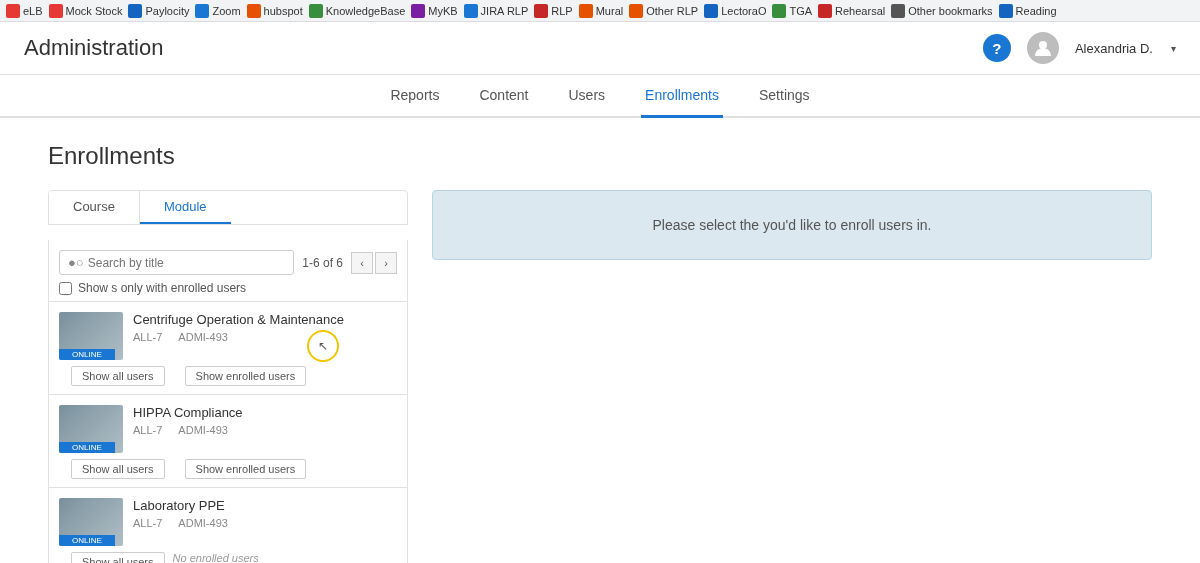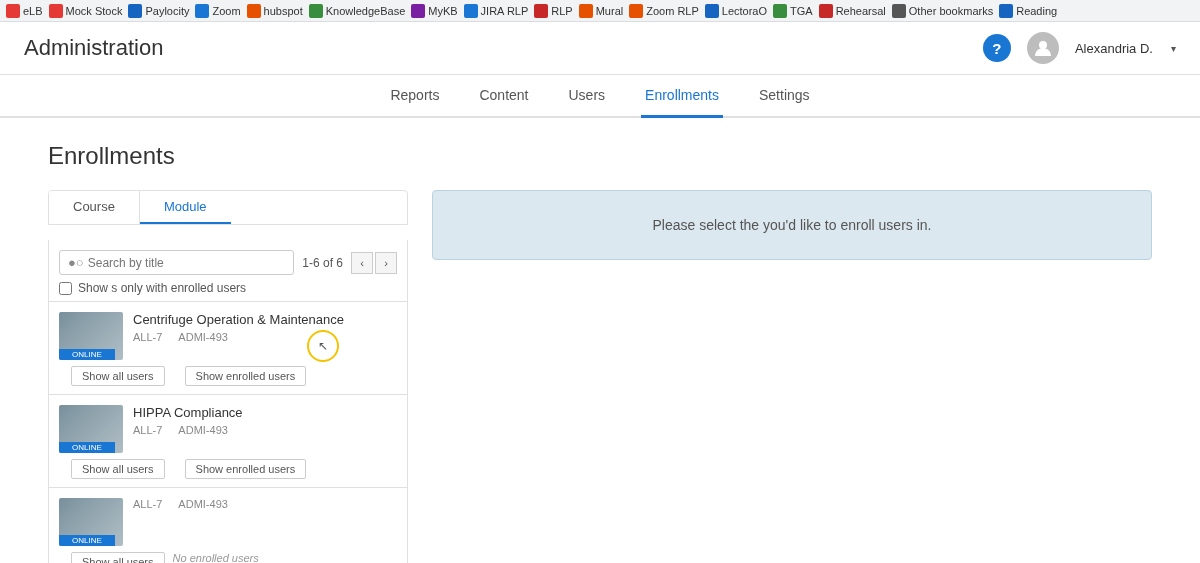--- a/index.html
+++ b/index.html
@@ -353,21 +353,21 @@
     <div class="bookmark-item">
       <span class="bookmark-icon bk-rlp"></span>
       <span>RLP</span>
     </div>
     <div class="bookmark-item">
       <span class="bookmark-icon bk-mural"></span>
       <span>Mural</span>
     </div>
     <div class="bookmark-item">
       <span class="bookmark-icon bk-mock"></span>
-      <span>Zoom RLP</span>
+      <span>Other RLP</span>
     </div>
     <div class="bookmark-item">
       <span class="bookmark-icon bk-lectora"></span>
       <span>LectoraO</span>
     </div>
     <div class="bookmark-item">
       <span class="bookmark-icon bk-tga"></span>
       <span>TGA</span>
     </div>
     <div class="bookmark-item">
@@ -482,20 +482,21 @@
               <button class="action-btn">Show enrolled users</button>
             </div>
           </div>
           <div class="course-item">
             <div class="course-top-row">
               <div class="course-thumb">
                 <div class="course-thumb-inner"></div>
                 <div class="thumb-label">ONLINE</div>
               </div>
               <div class="course-info">
+                <div class="course-name">Laboratory PPE</div>
                 <div class="course-meta">
                   <span>ALL-7</span>
                   <span>ADMI-493</span>
                 </div>
               </div>
             </div>
             <div class="course-actions">
               <button class="action-btn">Show all users</button>
               <span class="no-enrolled">No enrolled users</span>
             </div>

